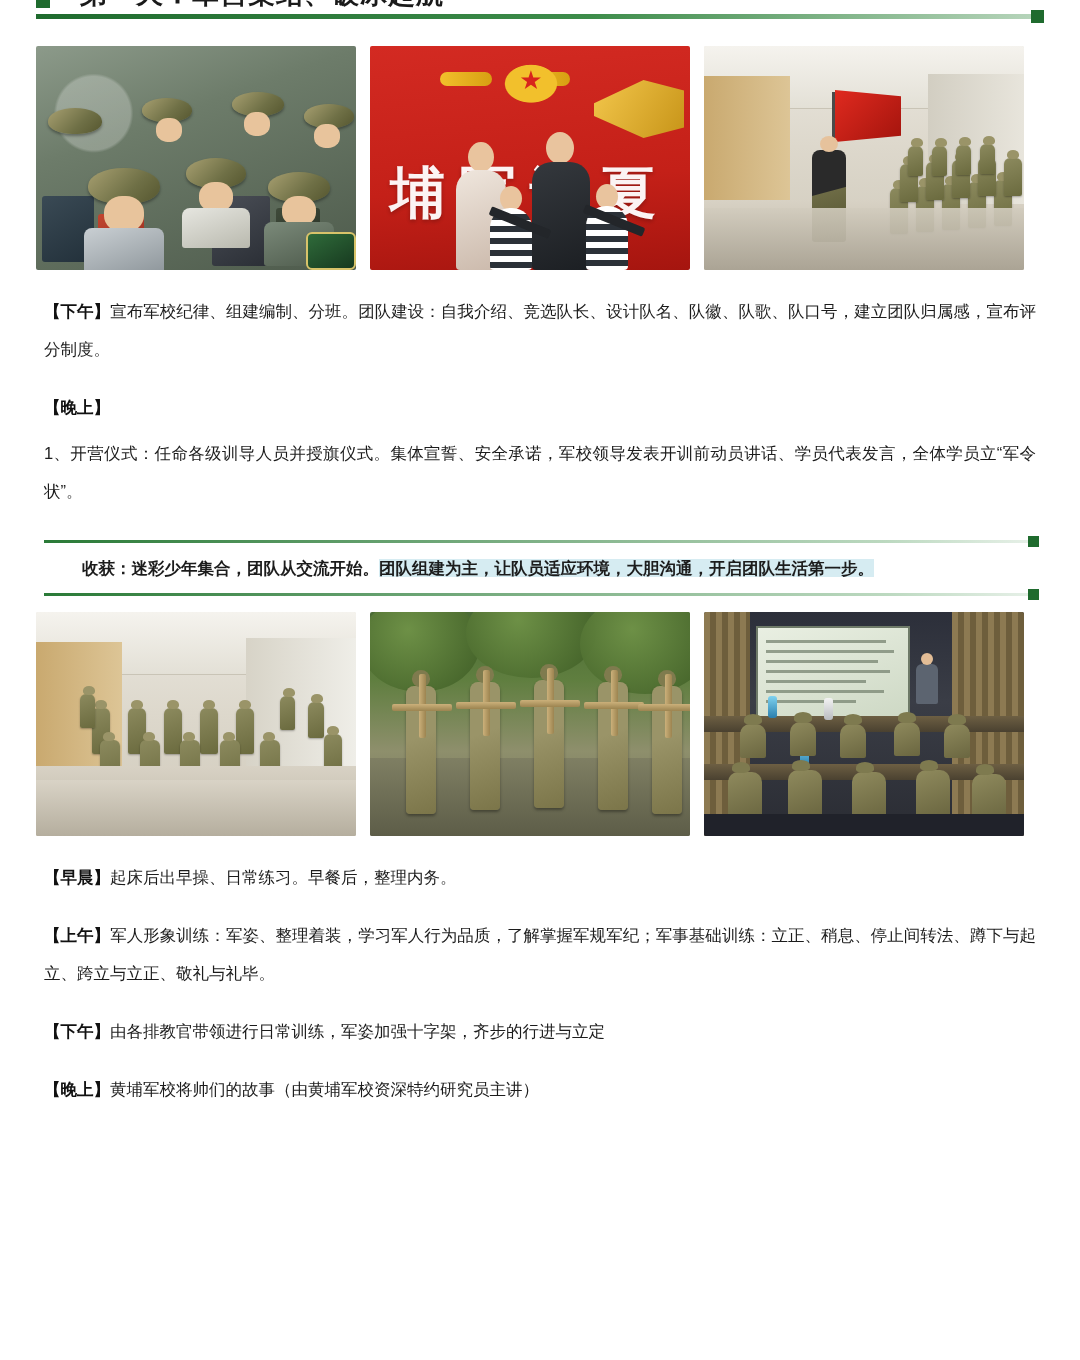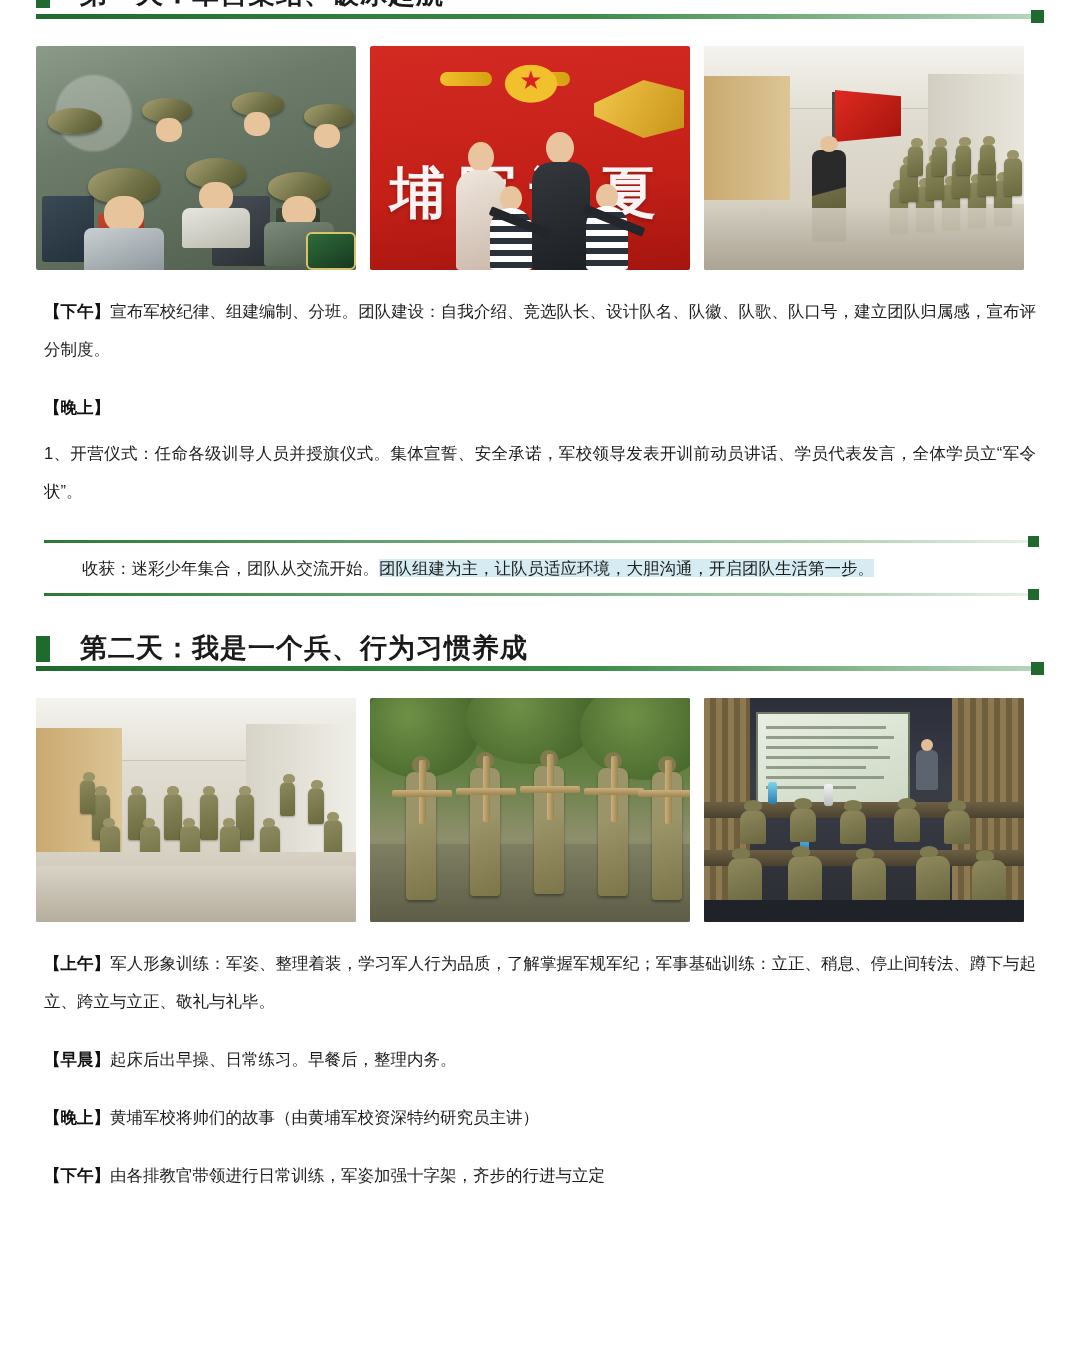--- a/index.html
+++ b/index.html
@@ -366,20 +366,21 @@
   }
   p.tight {
     margin-bottom: 8px;
   }
 
   
   .harvest-wrap {
     position: relative;
     margin: 30px 8px 0 8px;
     padding: 0;
+    font-weight: bold;
   }
   .harvest-line-top {
     height: 3px;
     background: linear-gradient(to right, #2a7a37, #bcd9c0 85%, #e8f1e9);
     margin-bottom: 10px;
   }
   .harvest-line-bottom {
     height: 3px;
     background: linear-gradient(to right, #2a7a37, #bcd9c0 85%, #e8f1e9);
     margin-top: 10px;
@@ -500,26 +501,20 @@
   <div class="harvest-wrap">
     <div class="harvest-line-top"></div>
     <div class="harvest-cap top"></div>
     <div class="harvest-text">
       <span>收获：</span><span>迷彩少年集合，团队从交流开始。</span><span class="hl">团队组建为主，让队员适应环境，大胆沟通，开启团队生活第一步。</span>
     </div>
     <div class="harvest-line-bottom"></div>
     <div class="harvest-cap bot"></div>
   </div>
 
-  <div class="day-heading" style="margin-top:34px;">
-    <div class="bar-left"></div>
-    <div class="title">第二天：我是一个兵、行为习惯养成</div>
-    <div class="rule"></div>
-    <div class="rule-cap"></div>
-  </div>
 
   <div class="photo-row">
 
     <div class="photo hall">
       <div class="ceiling"></div>
       <div class="wall-l"></div>
       <div style="position:absolute;right:0;top:26px;bottom:70px;width:110px;background:linear-gradient(270deg,#efeee8,#d7d3c7);"></div>
       <div class="soldier" style="left:56px;top:96px;"></div>
       <div class="soldier" style="left:92px;top:96px;"></div>
       <div class="soldier" style="left:128px;top:96px;"></div>
@@ -588,26 +583,26 @@
       <div class="student" style="left:84px;top:158px;width:34px;height:46px;"></div>
       <div class="student" style="left:148px;top:160px;width:34px;height:46px;"></div>
       <div class="student" style="left:212px;top:158px;width:34px;height:46px;"></div>
       <div class="student" style="left:268px;top:162px;width:34px;height:46px;"></div>
       <div style="position:absolute;left:0;right:0;bottom:0;height:22px;background:#20222a;"></div>
     </div>
   </div>
 
   <div class="body-block">
     <p class="para">
+      <span class="tag">【早晨】</span><span>起床后出早操、日常练习。早餐后，整理内务。</span>
+    </p>
+    <p class="para">
       <span class="tag">【上午】</span><span>军人形象训练：军姿、整理着装，学习军人行为品质，了解掌握军规军纪；军事基础训练：立正、稍息、停止间转法、蹲下与起立、跨立与立正、敬礼与礼毕。</span>
     </p>
     <p class="para">
-      <span class="tag">【早晨】</span><span>起床后出早操、日常练习。早餐后，整理内务。</span>
+      <span class="tag">【下午】</span><span>由各排教官带领进行日常训练，军姿加强十字架，齐步的行进与立定</span>
     </p>
     <p class="para">
       <span class="tag">【晚上】</span><span>黄埔军校将帅们的故事（由黄埔军校资深特约研究员主讲）</span>
     </p>
-    <p class="para">
-      <span class="tag">【下午】</span><span>由各排教官带领进行日常训练，军姿加强十字架，齐步的行进与立定</span>
-    </p>
   </div>
 
 </div>
 
 </body></html>

